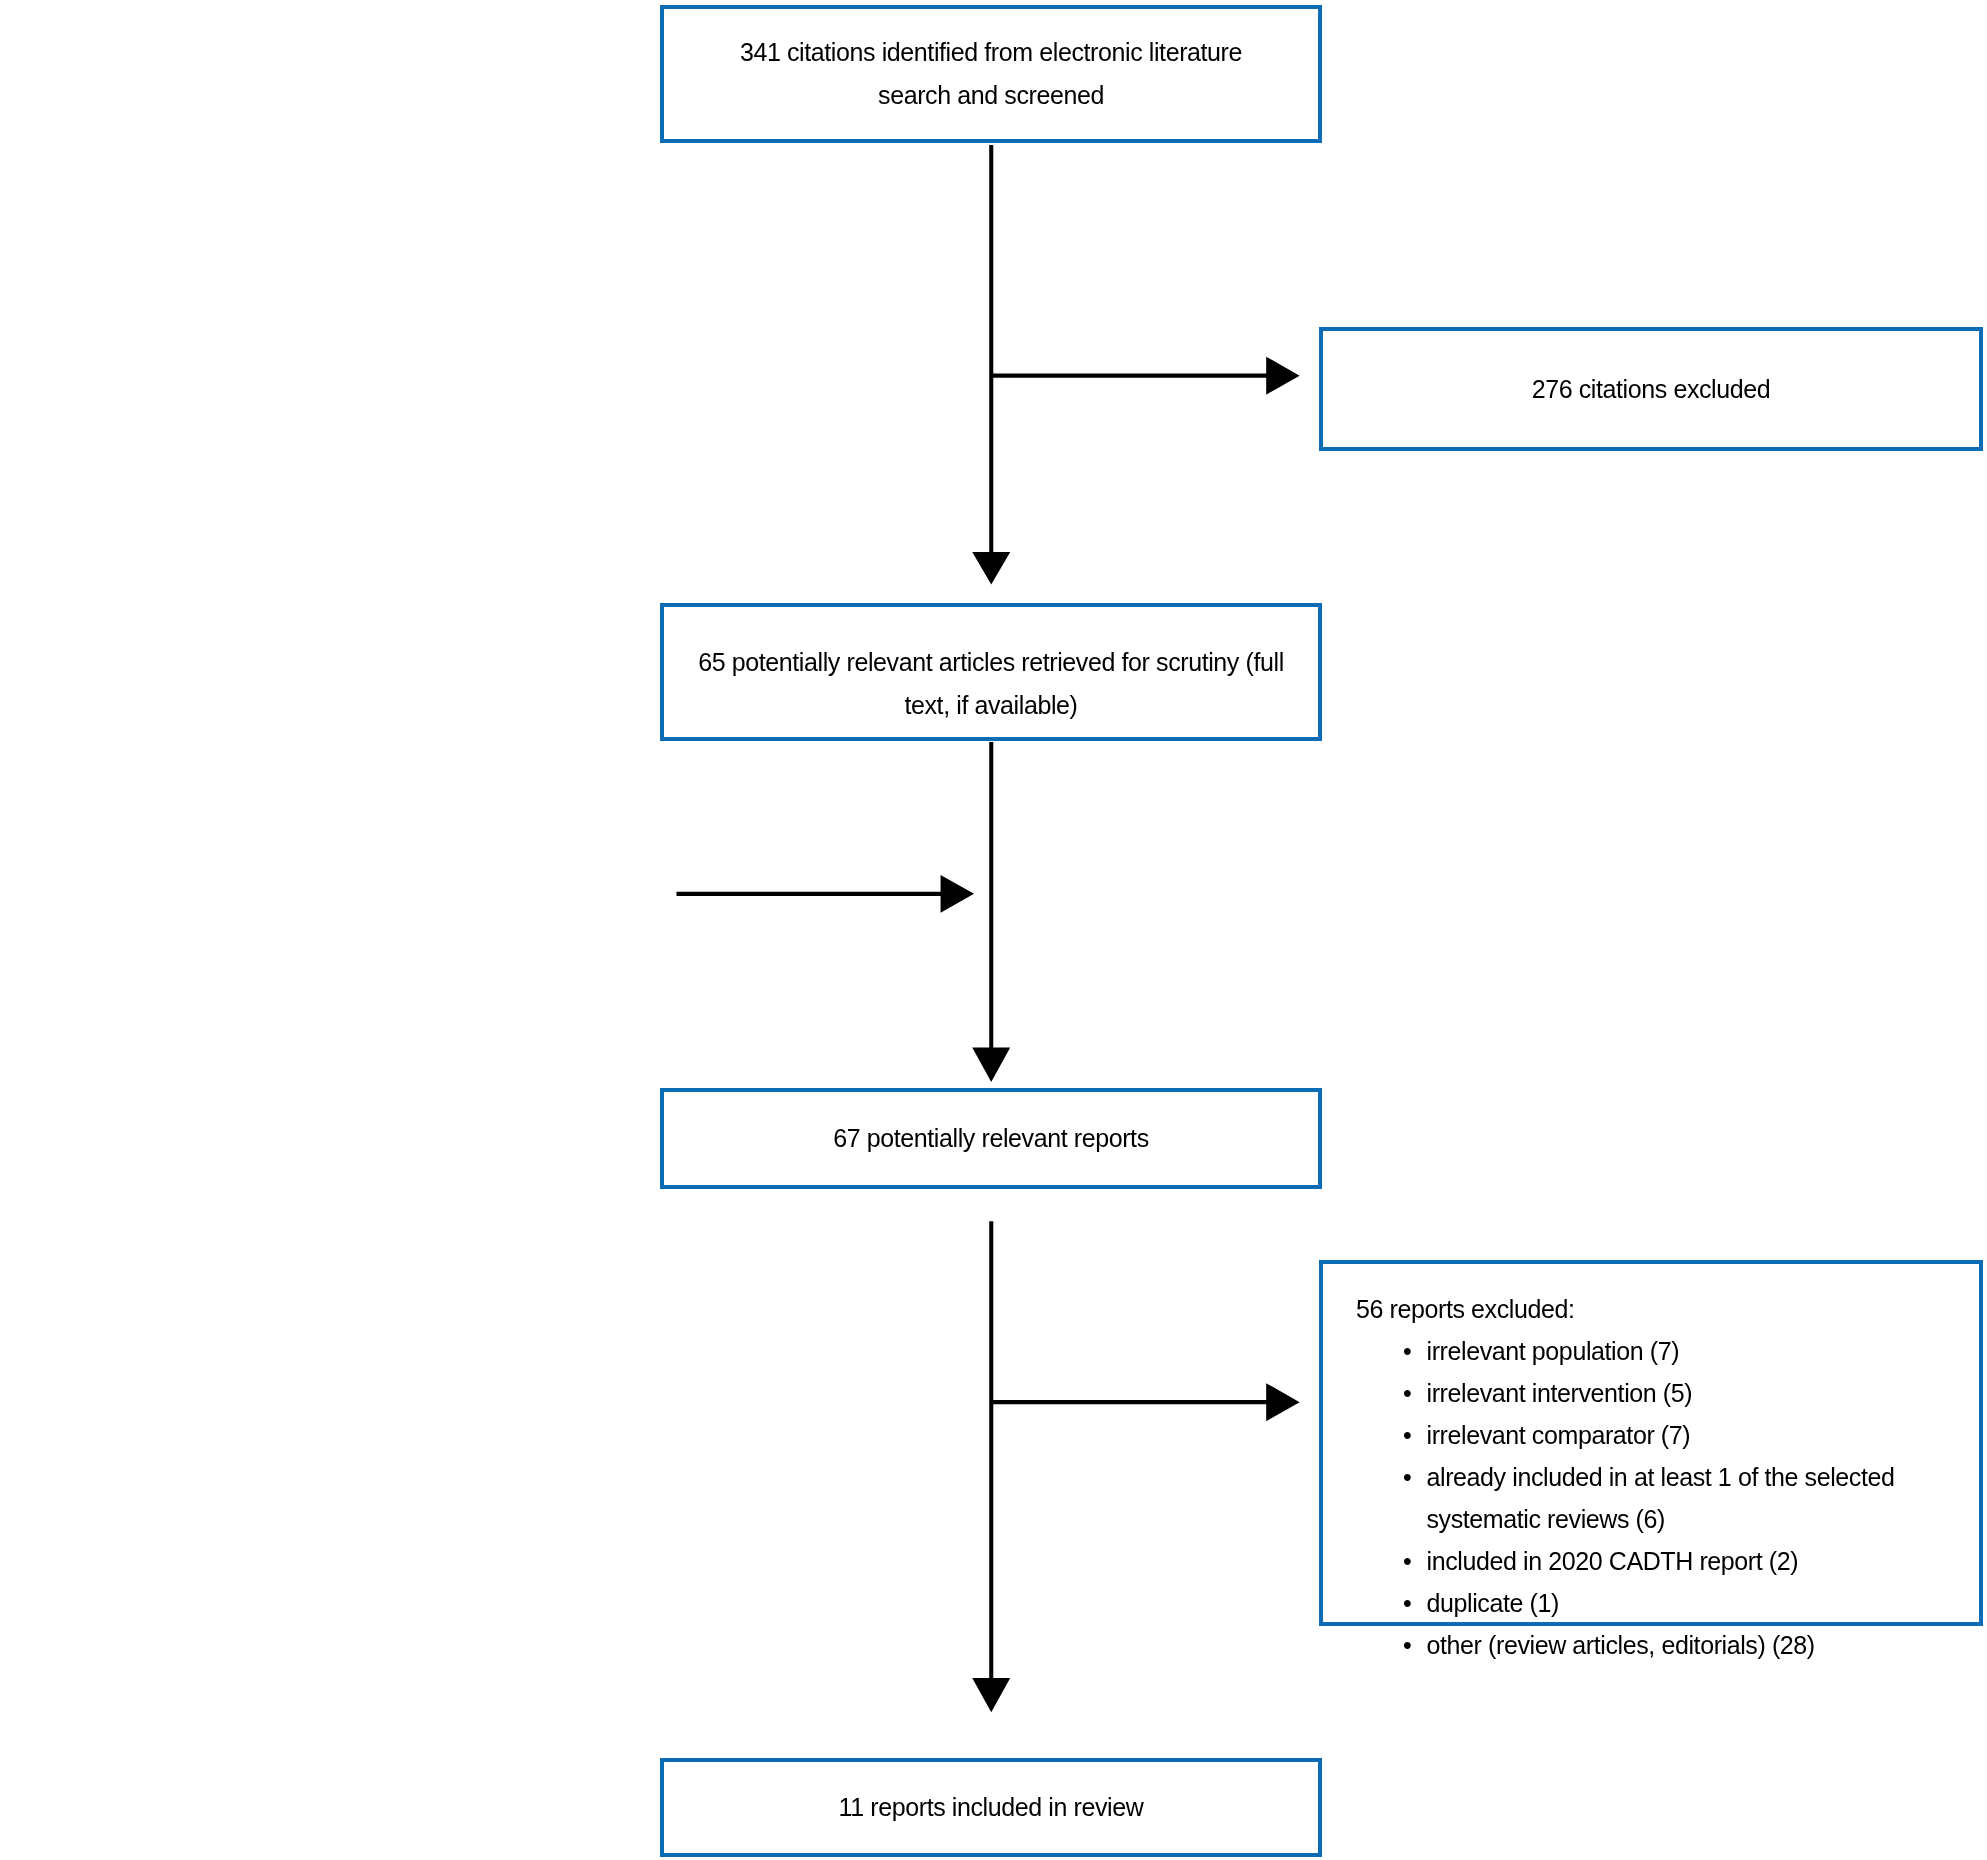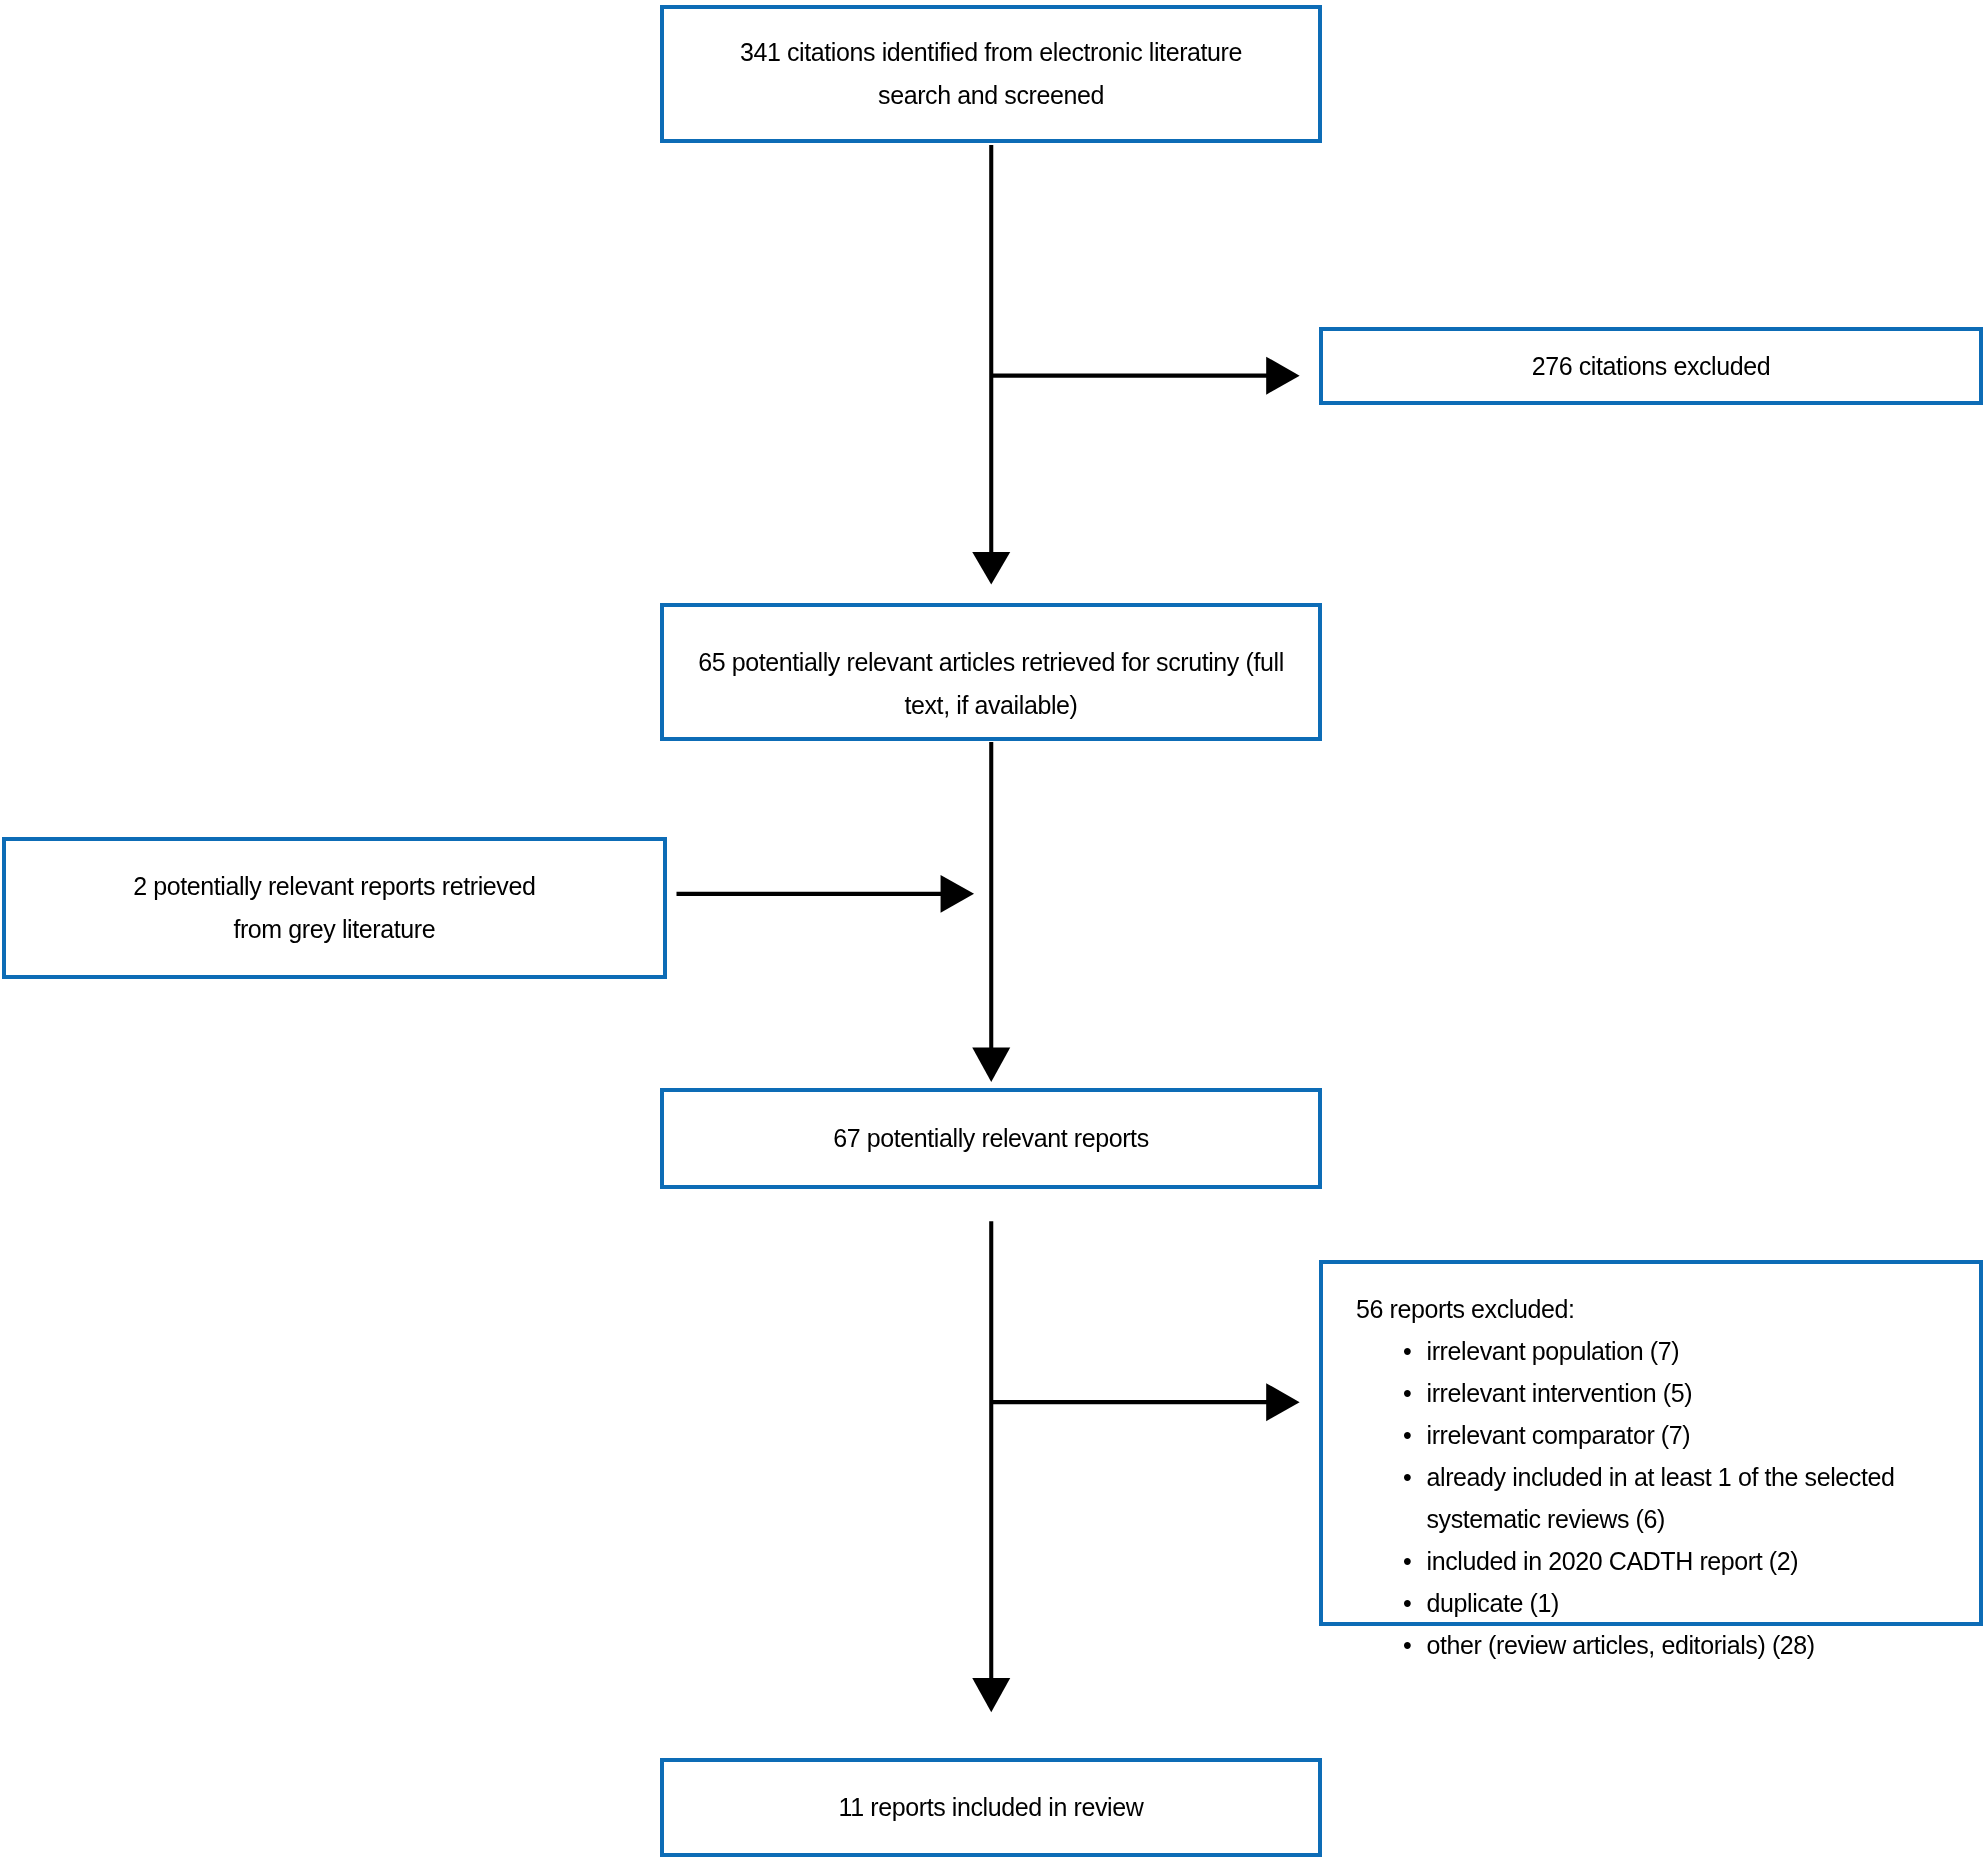--- a/index.html
+++ b/index.html
@@ -48,21 +48,21 @@
     justify-content:center;
     text-align:center;
     font-size:25px;
     line-height:43px;
     letter-spacing:-0.4px;
   }
   .box .t{display:inline-block;}
 
   #box-identified        {left:660px;  top:4.5px;    width:662px; height:138px;}
   #box-identified .t     {max-width:579px;}
-  #box-citations-excluded{left:1319px; top:327px;  width:664px; height:78px;}
+  #box-citations-excluded{left:1319px; top:327px;  width:664px; height:124px;}
   #box-retrieved         {left:660px;  top:603px;  width:662px; height:138px;}
   #box-retrieved .t      {max-width:597px;margin-top:24px;}
   #box-grey              {left:1.8px;    top:837px;  width:665px; height:142px;}
   #box-grey .t           {max-width:452px;}
   #box-reports           {left:660px;  top:1088px; width:662px; height:101px;}
   #box-included          {left:660px;  top:1758px; width:662px; height:99px;}
 
   #box-reports-excluded{
     left:1319px; top:1260px; width:664px; height:366px;
     display:block;
@@ -122,23 +122,20 @@
   </div>
 
   <div class="box" id="box-citations-excluded">
     <span class="t">276 citations excluded</span>
   </div>
 
   <div class="box" id="box-retrieved">
     <span class="t">65 potentially relevant articles retrieved for scrutiny (full text, if available)</span>
   </div>
 
-  <div class="box" id="box-grey">
-    <span class="t">2 potentially relevant reports retrieved from grey literature</span>
-  </div>
 
   <div class="box" id="box-reports">
     <span class="t">67 potentially relevant reports</span>
   </div>
 
   <div class="box" id="box-reports-excluded">
     <div>56 reports excluded:</div>
     <ul class="reasons">
       <li>irrelevant population (7)</li>
       <li>irrelevant intervention (5)</li>

